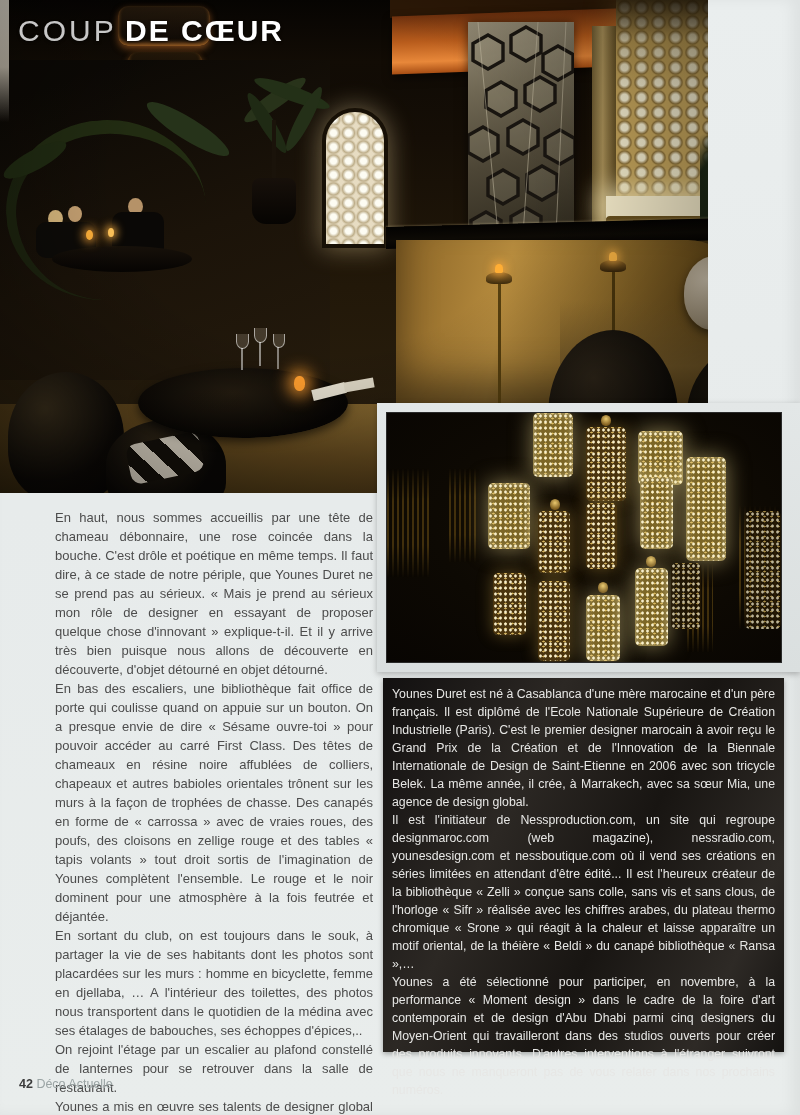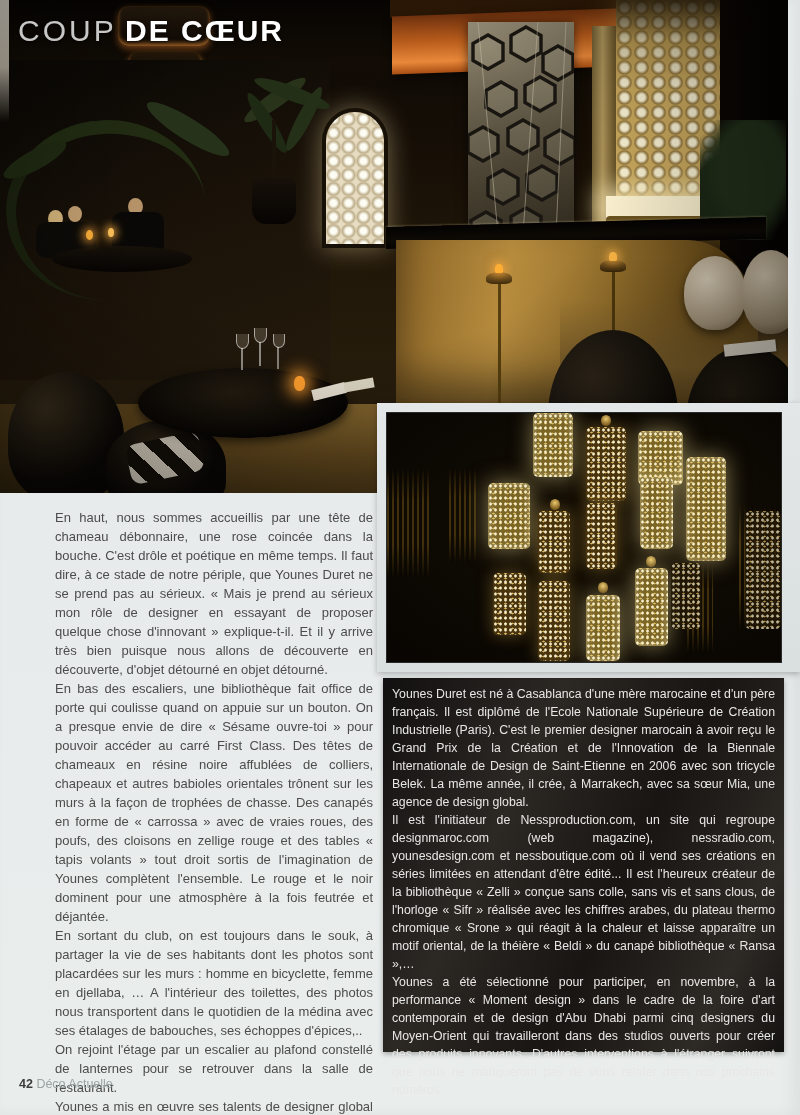--- a/index.html
+++ b/index.html
@@ -1,21 +1,21 @@
 <!DOCTYPE html>
 <html><head>
 <meta charset="utf-8">
 <style>
   html,body{margin:0;padding:0;}
   body{font-family:"Liberation Sans", sans-serif;background:#c9cdce;}
   .page{position:relative;width:800px;height:1115px;margin:0 auto;overflow:hidden;
         background:linear-gradient(180deg,#eaeeee 0%,#e7ebeb 45%,#e9edec 100%);
         box-shadow:inset -8px 0 14px rgba(0,0,0,.05);}
   
-  .hero{position:absolute;left:0;top:0;width:788px;height:493px;overflow:hidden;
+  .hero{position:absolute;left:0;top:0;width:708px;height:493px;overflow:hidden;
         background:linear-gradient(180deg,#0b0804 0%,#150e06 28%,#221809 58%,#2c2110 100%);}
   .abs{position:absolute;}
   .vignette{left:0;top:0;width:100%;height:100%;
         background:radial-gradient(ellipse at 46% 38%, rgba(0,0,0,0) 38%, rgba(0,0,0,.52) 100%);}
   .masthead{left:18px;top:16px;font-size:30px;line-height:1;white-space:nowrap;
         text-shadow:0 1px 3px rgba(0,0,0,.6);}
   .masthead .t-light{color:rgba(255,255,255,.78);font-weight:400;letter-spacing:3px;}
   .masthead .t-bold{color:#ffffff;font-weight:700;letter-spacing:2px;}
   
   .hexscreen{left:468px;top:22px;width:106px;height:212px;

